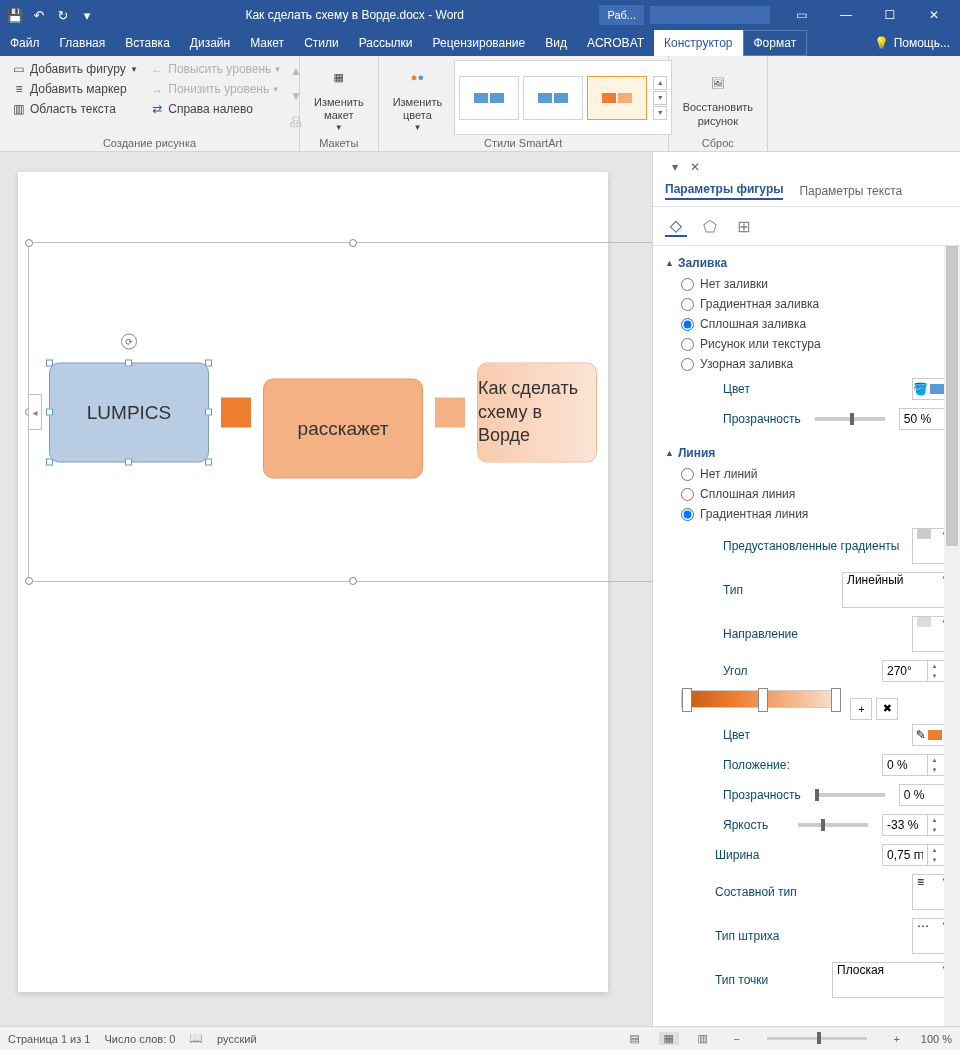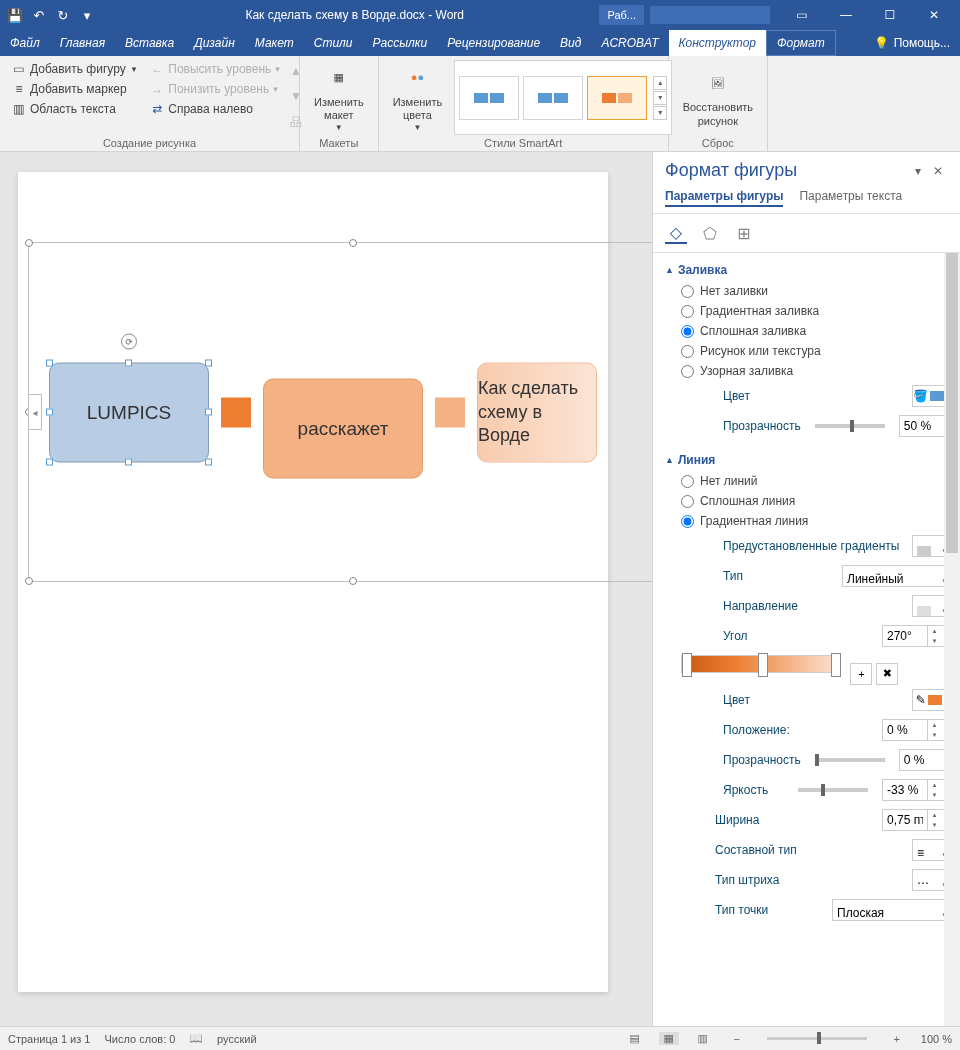--- a/index.html
+++ b/index.html
@@ -8,21 +8,21 @@
 
 .titlebar { height: 30px; background: #2b579a; color: #fff; display: flex; align-items: center; padding: 0 4px; }
 .titlebar .qat { display: flex; gap: 2px; margin-right: 12px; }
 .titlebar .qat .qbtn { width: 22px; height: 22px; display: flex; align-items: center; justify-content: center; color: #fff; font-size: 13px; }
 .titlebar .title { flex: 1; text-align: center; font-size: 12px; }
 .tool-badge { background: #3e6db5; padding: 4px 8px; font-size: 11px; margin-right: 6px; }
 .titlebar .wctl { width: 44px; height: 30px; display: flex; align-items: center; justify-content: center; font-size: 12px; }
 
 
 .tabs { height: 26px; background: #2b579a; display: flex; align-items: stretch; color: #fff; font-size: 12px; }
-.tabs .tab { padding: 0 10px; display: flex; align-items: center; cursor: default; font-style: italic; }
+.tabs .tab { padding: 0 10px; display: flex; align-items: center; cursor: default; }
 .tabs .tab.active { background: #fff; color: #2b579a; }
 .tabs .tab.format { background: #2b579a; color: #fff; border: 1px solid #5a7fb8; }
 .tabs .spacer { flex: 1; }
 .tabs .help { display: flex; align-items: center; padding: 0 10px; gap: 4px; }
 
 
 .ribbon { height: 96px; background: #f1f1f1; border-bottom: 1px solid #d4d4d4; display: flex; }
 .rgroup { border-right: 1px solid #d4d4d4; padding: 4px 8px 2px; display: flex; flex-direction: column; }
 .rgroup .gbody { flex: 1; display: flex; gap: 6px; }
 .rgroup .glabel { text-align: center; font-size: 11px; color: #666; padding-top: 2px; }
@@ -62,37 +62,37 @@
 .sa-arrow.a1 { background: #ed7d31; color: #ed7d31; }
 .sa-arrow.a2 { background: #f4b183; color: #f4b183; }
 .sel-handle { position: absolute; width: 7px; height: 7px; background: #fff; border: 1px solid #5b9bd5; }
 .sel-rotate { position: absolute; left: 50%; top: -30px; transform: translateX(-50%); width: 16px; height: 16px; border: 1px solid #888; border-radius: 50%; font-size: 9px; display: flex; align-items: center; justify-content: center; color: #666; }
 
 
 .pane { width: 308px; background: #fff; border-left: 1px solid #d4d4d4; display: flex; flex-direction: column; font-size: 12px; }
 .pane-hdr { padding: 8px 12px 4px; display: flex; align-items: center; }
 .pane-hdr h2 { font-size: 18px; font-weight: 400; color: #2b579a; flex: 1; }
 .pane-hdr .pbtn { width: 20px; text-align: center; color: #666; font-size: 12px; }
-.pane-tabs { display: flex; gap: 16px; padding: 4px 12px 6px; border-bottom: 1px solid #e0e0e0; }
+.pane-tabs { display: flex; gap: 16px; padding: 4px 12px 6px; border-bottom: 1px solid #e0e0e0; align-items: flex-end; }
 .pane-tabs .pt { font-size: 12px; color: #666; padding-bottom: 2px; }
 .pane-tabs .pt.active { color: #2b579a; border-bottom: 2px solid #2b579a; font-weight: 600; }
 .pane-icons { display: flex; gap: 12px; padding: 8px 12px; border-bottom: 1px solid #e0e0e0; }
 .pane-icons .pi { width: 22px; height: 22px; display: flex; align-items: center; justify-content: center; font-size: 16px; color: #888; }
 .pane-icons .pi.active { color: #2b579a; border-bottom: 2px solid #2b579a; }
 .pane-body { flex: 1; overflow-y: auto; padding: 6px 8px 6px 12px; }
 .sect { margin-bottom: 8px; }
 .sect-hdr { display: flex; align-items: center; gap: 4px; color: #2b579a; font-weight: 600; font-size: 12px; padding: 4px 0; cursor: default; }
 .sect-hdr .tri { font-size: 9px; }
 .radio-row { display: flex; align-items: center; gap: 6px; padding: 3px 0 3px 16px; font-size: 12px; color: #444; }
 .radio-row input { margin: 0; }
 .prop-row { display: flex; align-items: center; padding: 4px 0 4px 16px; gap: 8px; }
 .prop-row .plabel { flex: 1; color: #0c4a6e; margin-left: 42px; }
 .color-btn { width: 40px; height: 22px; border: 1px solid #ccc; display: flex; align-items: center; justify-content: center; gap: 2px; background: #fff; }
 .color-sw { width: 14px; height: 10px; }
-.combo { width: 110px; height: 22px; border: 1px solid #ccc; display: flex; align-items: flex-end; padding: 0 4px; font-size: 12px; background: #fff; }
+.combo { width: 110px; height: 36px; border: 1px solid #ccc; display: flex; align-items: flex-start; padding: 0 4px; font-size: 12px; background: #fff; }
 .combo .carrow { margin-left: auto; font-size: 9px; color: #666; }
 .combo.sm { width: 40px; }
 .spin { width: 70px; height: 22px; border: 1px solid #ccc; display: flex; align-items: center; background: #fff; }
 .spin input { border: none; width: 44px; font-size: 12px; padding: 0 4px; outline: none; }
 .spin .sp-btns { width: 14px; display: flex; flex-direction: column; border-left: 1px solid #ccc; }
 .spin .sp-btns div { height: 10px; font-size: 7px; text-align: center; line-height: 9px; color: #666; }
 .slider { flex: 0 0 70px; height: 4px; background: #ccc; position: relative; margin: 0 6px; }
 .slider .thumb { position: absolute; top: -4px; width: 4px; height: 12px; background: #666; }
 .grad-track { height: 18px; background: linear-gradient(to right, #c55a11, #ed7d31, #f4b183, #fbe5d6); border: 1px solid #ccc; position: relative; margin: 4px 0 4px 16px; width: 160px; display: inline-block; }
 .grad-track .gstop { position: absolute; top: -3px; width: 10px; height: 24px; border: 1px solid #888; background: #fff; }
@@ -277,21 +277,20 @@
           <div class="sa-box b3" style="width:120px">
               <span>Как сделать схему в Ворде</span>
             </div>
         </div>
       </div>
     </div>
   </div>
 
   <div class="pane">
     <div class="pane-hdr">
-      <h2>Формат фигуры</h2>
       <div class="pbtn">▾</div>
       <div class="pbtn">✕</div>
     </div>
     <div class="pane-tabs">
       <div class="pt active">Параметры фигуры</div>
       <div class="pt">Параметры текста</div>
     </div>
     <div class="pane-icons">
       <div class="pi active">◇</div>
       <div class="pi">⬠</div>

